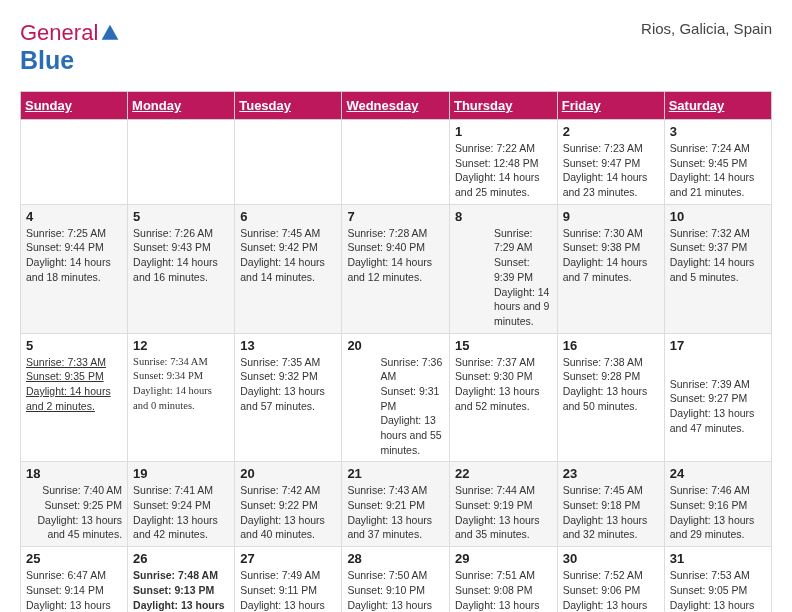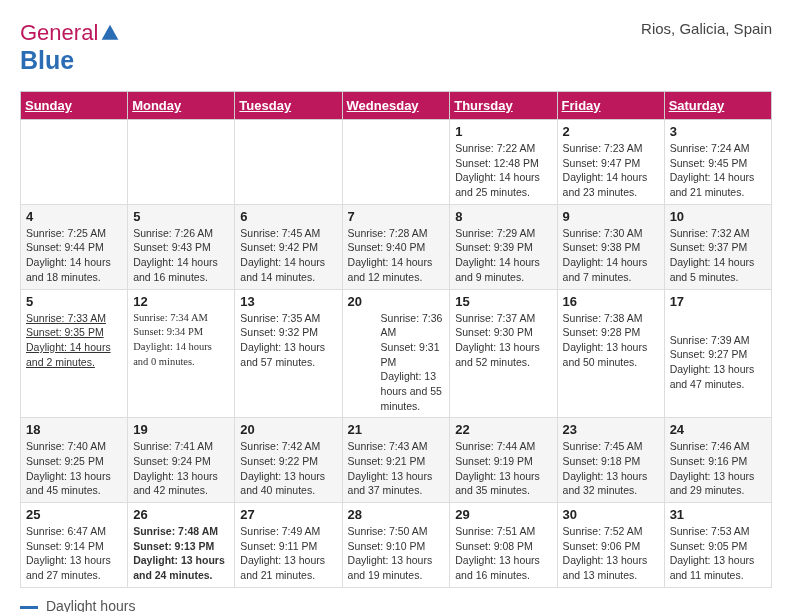--- a/index.html
+++ b/index.html
@@ -186,21 +186,21 @@
 Daylight: 14 hours and 14 minutes.</div>
         </td>
         <td>
           <span class="day-number">7</span>
           <div class="day-info" style="white-space: pre-line;">Sunrise: 7:28 AM
 Sunset: 9:40 PM
 Daylight: 14 hours and 12 minutes.</div>
         </td>
         <td>
           <span class="day-number">8</span>
-          <div class="day-info" style="white-space: pre-line;">Sunrise: 7:29 AM
+          <div class="day-info" style="white-space: pre-line; margin-left: 39px;">Sunrise: 7:29 AM
 Sunset: 9:39 PM
 Daylight: 14 hours and 9 minutes.</div>
         </td>
         <td>
           <span class="day-number">9</span>
           <div class="day-info" style="white-space: pre-line;">Sunrise: 7:30 AM
 Sunset: 9:38 PM
 Daylight: 14 hours and 7 minutes.</div>
         </td>
         <td>
@@ -250,21 +250,21 @@
         <td>
           <span class="day-number">17</span>
           <div class="day-info" style="white-space: pre-line; margin-top: 24px;">Sunrise: 7:39 AM
 Sunset: 9:27 PM
 Daylight: 13 hours and 47 minutes.</div>
         </td>
       </tr>
       <tr>
         <td>
           <span class="day-number">18</span>
-          <div class="day-info" style="white-space: pre-line;">Sunrise: 7:40 AM
+          <div class="day-info" style="white-space: pre-line; text-align: right;">Sunrise: 7:40 AM
 Sunset: 9:25 PM
 Daylight: 13 hours and 45 minutes.</div>
         </td>
         <td>
           <span class="day-number">19</span>
           <div class="day-info" style="white-space: pre-line;">Sunrise: 7:41 AM
 Sunset: 9:24 PM
 Daylight: 13 hours and 42 minutes.</div>
         </td>
         <td>

